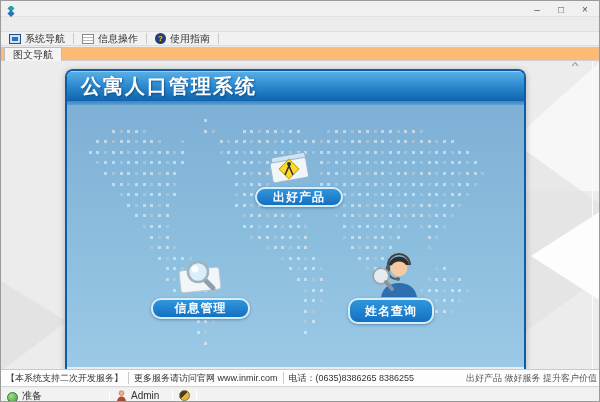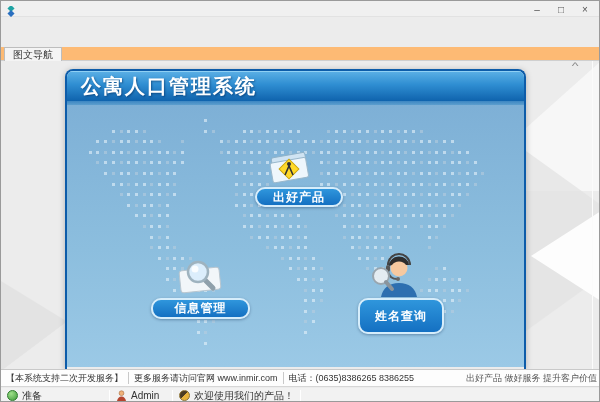--- a/index.html
+++ b/index.html
@@ -44,36 +44,36 @@
   .phead { height:30px; background:linear-gradient(180deg,#5cb0e6 0%,#2f8ed2 45%,#0f63ad 100%); display:flex; align-items:center; box-shadow:inset 0 1px 0 #8fd0f4; }
   .ptitle { color:#fff; font-size:20px; font-weight:bold; letter-spacing:2px; padding-left:14px; text-shadow:1px 1px 2px rgba(0,40,90,.55); }
   .pstrip { height:4px; background:linear-gradient(180deg,#3c86c2,#5d9fce); }
   .pbody { position:relative; height:262px; background:linear-gradient(180deg,#7eb0d6 0%,#8cbede 55%,#9bc9e6 100%); }
   .mapdots { position:absolute; left:14px; top:14px; right:10px; bottom:6px; }
   .mapdots i { position:absolute; width:3px; height:3px; }
 
   .pbtn { position:absolute; border:2px solid #d6edfb; border-radius:10px; background:linear-gradient(180deg,#2f96dc,#1470c2); color:#fff; font-size:12px; font-weight:bold; font-family:inherit; letter-spacing:1px; display:flex; align-items:center; justify-content:center; box-shadow:0 1px 3px rgba(0,30,70,.35); cursor:pointer; }
   .b1 { left:188px; top:82px;  width:88px; height:20px; }
   .b2 { left:84px;  top:193px; width:99px; height:21px; }
-  .b3 { left:291px; top:193px; width:86px; height:36px; }
+  .b3 { left:281px; top:193px; width:86px; height:26px; }
   .iconwrap { position:absolute; }
   .iw1 { left:196px; top:44px; }
   .iw2 { left:106px; top:152px; }
   .iw3 { left:298px; top:148px; }
 
   
   .infobar { position:absolute; left:0; top:368px; width:100%; height:18px; background:#fdfdfd; border-top:1px solid #c9c9c9; border-bottom:1px solid #d6d6d6; display:flex; align-items:center; font-size:9px; color:#333; overflow:hidden; white-space:nowrap; }
   .icell { padding:0 5px; }
   .isep { width:1px; height:12px; background:#c9c9c9; }
   .slogan { margin-left:auto; color:#555; padding-right:2px; }
 
   
   .statusbar { position:absolute; left:0; top:387px; width:100%; height:15px; background:#f2f2f2; display:flex; align-items:center; font-size:10px; color:#333; }
   .sitem { display:flex; align-items:center; gap:4px; padding:0 6px; }
-  .s1 { width:108px; }
+  .s1 { width:108px;align-items:flex-end; }
   .s2 { width:62px; }
   .ssep { width:1px; height:11px; background:#cfcfcf; border-right:1px solid #fff; }
   .sicon { width:11px; height:11px; display:inline-flex; }
   .ready-dot { width:11px; height:11px; border-radius:50%; background:radial-gradient(circle at 35% 30%,#9fe08a,#3f9a3a); border:1px solid #2e7a2c; }
   .bug-dot { width:11px; height:11px; border-radius:50%; background:linear-gradient(135deg,#4a3b23 45%,#e6b23c 45%); border:1px solid #8a7132; }
 </style>
 </head>
 <body>
 
 <div class="win">
@@ -86,20 +86,37 @@
         </svg>
     </span>
     <span class="winbtns">
       <span class="wbtn">–</span>
       <span class="wbtn">□</span>
       <span class="wbtn">×</span>
     </span>
   </div>
 
 
+  <div class="toolbar">
+    <span class="toolitem">
+      <span class="icon-monitor"></span>
+      <span>系统导航</span>
+    </span>
+    <span class="tsep"></span>
+    <span class="toolitem">
+      <span class="icon-form"></span>
+      <span>信息操作</span>
+    </span>
+    <span class="tsep"></span>
+    <span class="toolitem">
+      <span class="icon-help">?</span>
+      <span>使用指南</span>
+    </span>
+    <span class="tsep"></span>
+  </div>
 
   <div class="tabstrip">
     <div class="tab">图文导航</div>
   </div>
 
   <div class="workspace">
     <div class="deco deco1"></div>
     <div class="deco deco2"></div>
     <div class="deco deco3"></div>
     <div class="deco deco4"></div>
@@ -666,18 +683,17 @@
             <path d="M1 11 q1 -4.5 4.5 -4.5 q3.5 0 4.5 4.5 Z" fill="#b5452f"></path>
           </svg>
       </span>
       <span>Admin</span>
     </span>
     <span class="ssep"></span>
     <span class="sitem">
       <span class="sicon">
           <span class="bug-dot"></span>
         </span>
-      <span>欢迎使用我们的产品！</span>
     </span>
     <span class="ssep"></span>
   </div>
 
 </div>
 
 </body></html>

